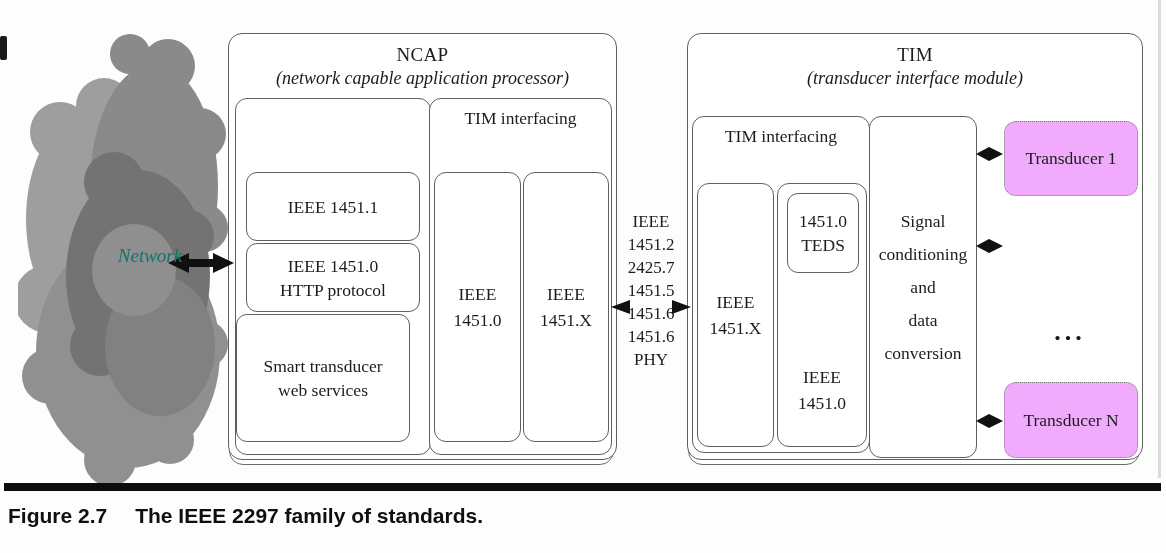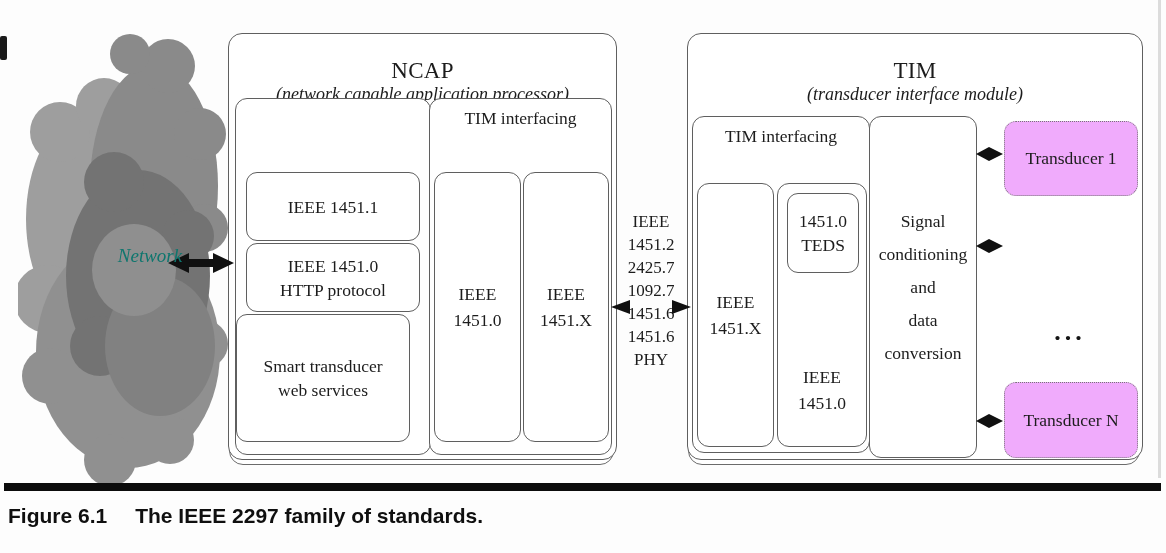--- a/index.html
+++ b/index.html
@@ -5,21 +5,21 @@
   html,body{margin:0;padding:0;background:#fff;}
   #page{position:relative;width:1166px;height:553px;background:#fdfdfd;overflow:hidden;
         font-family:"Liberation Serif","DejaVu Serif",serif;color:#1c1c1c;}
   .abs{position:absolute;}
   .pre{white-space:pre-line;}
   .center{text-align:center;}
 
   
   .card{position:absolute;background:#fff;border:1.6px solid #5f5f5f;border-radius:14px;z-index:2;}
   .stack-line{position:absolute;border:1.6px solid #6b6b6b;border-radius:14px;background:#fff;z-index:1;}
-  .card-title{margin-top:25px;font-size:23px;letter-spacing:.3px;text-align:center;line-height:24px;}
+  .card-title{margin-top:9px;font-size:19px;letter-spacing:.3px;text-align:center;line-height:24px;}
   .card-sub{font-style:italic;font-size:18px;text-align:center;line-height:23px;}
 
   .section{position:absolute;background:#fff;border:1.5px solid #5f5f5f;border-radius:12px;}
   .sec-header{padding-top:8px;font-size:17.5px;text-align:center;line-height:22px;}
 
   .ibox{position:absolute;background:#fff;border:1.5px solid #5f5f5f;border-radius:11px;
         display:flex;align-items:center;justify-content:center;font-size:17.5px;line-height:24px;}
   .tcol{position:absolute;background:#fff;border:1.5px solid #5f5f5f;border-radius:12px;
         display:flex;align-items:center;justify-content:center;font-size:17.5px;line-height:26px;}
 
@@ -103,21 +103,21 @@
 1451.0</div>
       <div class="tcol center pre" style="left:93px;top:73px;width:84px;height:268px;">IEEE
 1451.X</div>
     </div>
   </div>
 
   <div class="phy-lines" style="left:613px;top:210px;width:76px;">
     <div>IEEE</div>
     <div>1451.2</div>
     <div>2425.7</div>
-    <div>1092.7</div>
+    <div>1451.5</div>
     <div>1451.6</div>
     <div>1451.6</div>
     <div>PHY</div>
   </div>
 
   <svg class="conn" style="left:611px;top:299px;" width="80" height="16" viewBox="0 0 80 16">
     <polygon points="0,8 19,1 19,15" fill="#101010"></polygon>
     <polygon points="80,8 61,1 61,15" fill="#101010"></polygon>
   </svg>
 
@@ -158,17 +158,17 @@
     <svg class="conn" style="left:288px;top:380px;" width="27" height="14" viewBox="0 0 27 14">
       <polygon points="0,7 13,0 27,7 13,14" fill="#101010"></polygon>
       </svg>
   </div>
 
   <div class="abs" style="left:0;top:36px;width:7px;height:24px;background:#1a1a1a;border-radius:2px;"></div>
   <div class="abs" style="left:1158px;top:0;width:3px;height:478px;background:#dcdcdc;"></div>
 
   <div class="rule" style="left:4px;top:483px;width:1157px;height:8px;"></div>
   <div class="caption" style="left:8px;top:504px;">
-    <span>Figure 6.1</span>
+    <span>Figure 2.7</span>
     <span>The IEEE 2297 family of standards.</span>
   </div>
 
 </div>
 
 </body></html>

